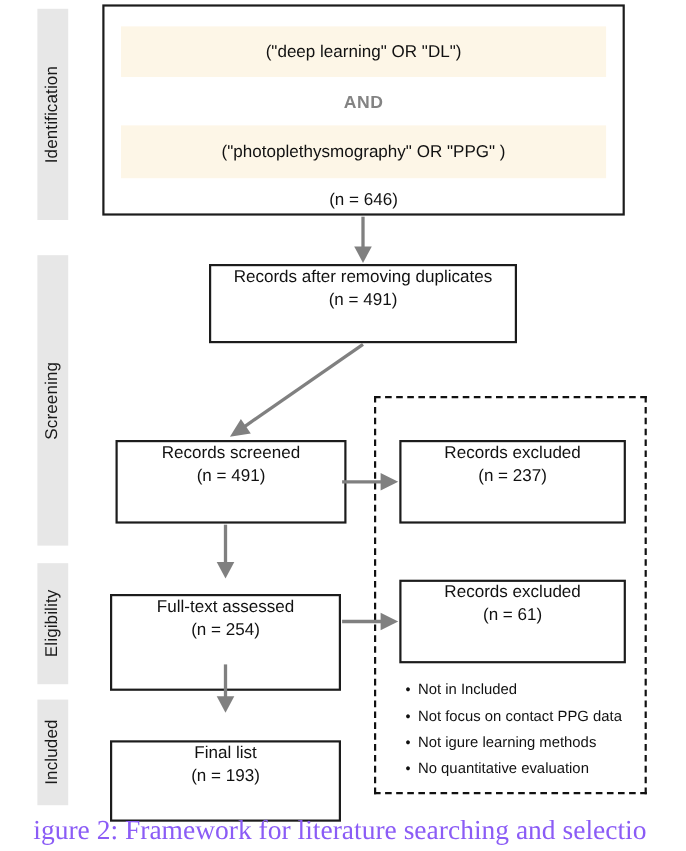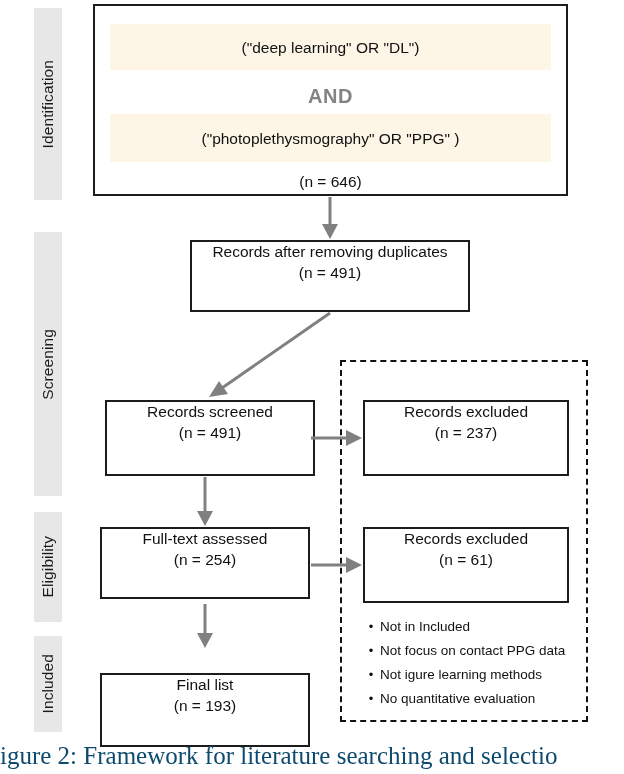--- a/index.html
+++ b/index.html
@@ -63,21 +63,21 @@
     position: absolute;
     width: 100%;
     text-align: center;
     font-size: 15.5px;
     color: #111111;
     white-space: nowrap;
   }
   .q-and {
     position: absolute;
     width: 100%;
-    font-size: 20px;
+    font-size: 16px;
     font-weight: bold;
     color: #838383;
     letter-spacing: 0.5px;
   }
 
   
   #exclusion-region {
     position: absolute;
     box-sizing: border-box;
     border: 2px dashed #111111;
@@ -109,24 +109,24 @@
   .conn { position: absolute; overflow: visible; }
   .conn line, .conn path { stroke: #808080; stroke-width: 3; fill: none; }
   .conn polygon { fill: #808080; }
 
   
   #figure-caption {
     position: absolute;
     left: 0;
     top: 742px;
     width: 618px;
-    text-align: left;
+    text-align: center;
     font-family: "Liberation Serif", serif;
     font-size: 25px;
-    color: #0c4a6e;
+    color: #8b5cf6;
     white-space: nowrap;
   }
 </style>
 </head>
 <body>
 
 <div id="page">
 
   <div class="stage-bar" id="stage-identification" style="left:34px; top:8px; width:28px; height:192px;">
     <span>Identification</span>
@@ -161,21 +161,21 @@
   <div class="node" id="node-screened" style="left:105px; top:400px; width:210px; height:76px;">
     <div>Records screened</div>
     <div class="line2">(n = 491)</div>
   </div>
 
   <div class="node" id="node-excluded-screening" style="left:363px; top:400px; width:206px; height:76px;">
     <div>Records excluded</div>
     <div class="line2">(n = 237)</div>
   </div>
 
-  <div class="node" id="node-fulltext" style="left:100px; top:527px; width:210px; height:72px;">
+  <div class="node" id="node-fulltext" style="left:100px; top:540px; width:210px; height:88px;">
     <div>Full-text assessed</div>
     <div class="line2">(n = 254)</div>
   </div>
 
   <div class="node" id="node-excluded-fulltext" style="left:363px; top:527px; width:206px; height:76px;">
     <div>Records excluded</div>
     <div class="line2">(n = 61)</div>
   </div>
 
   <div class="node" id="node-final" style="left:100px; top:648px; width:210px; height:74px;margin-top:25px;">

